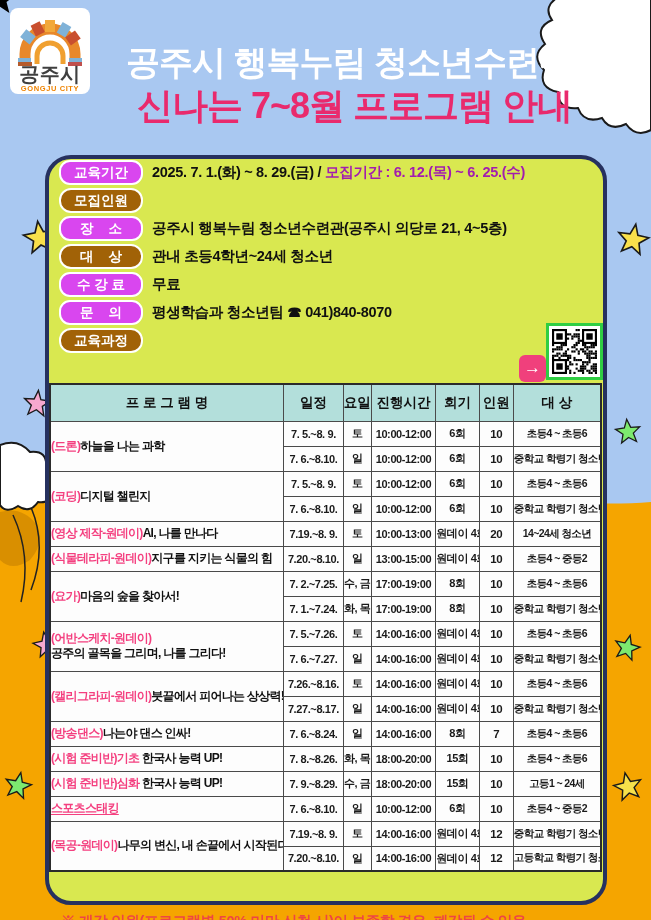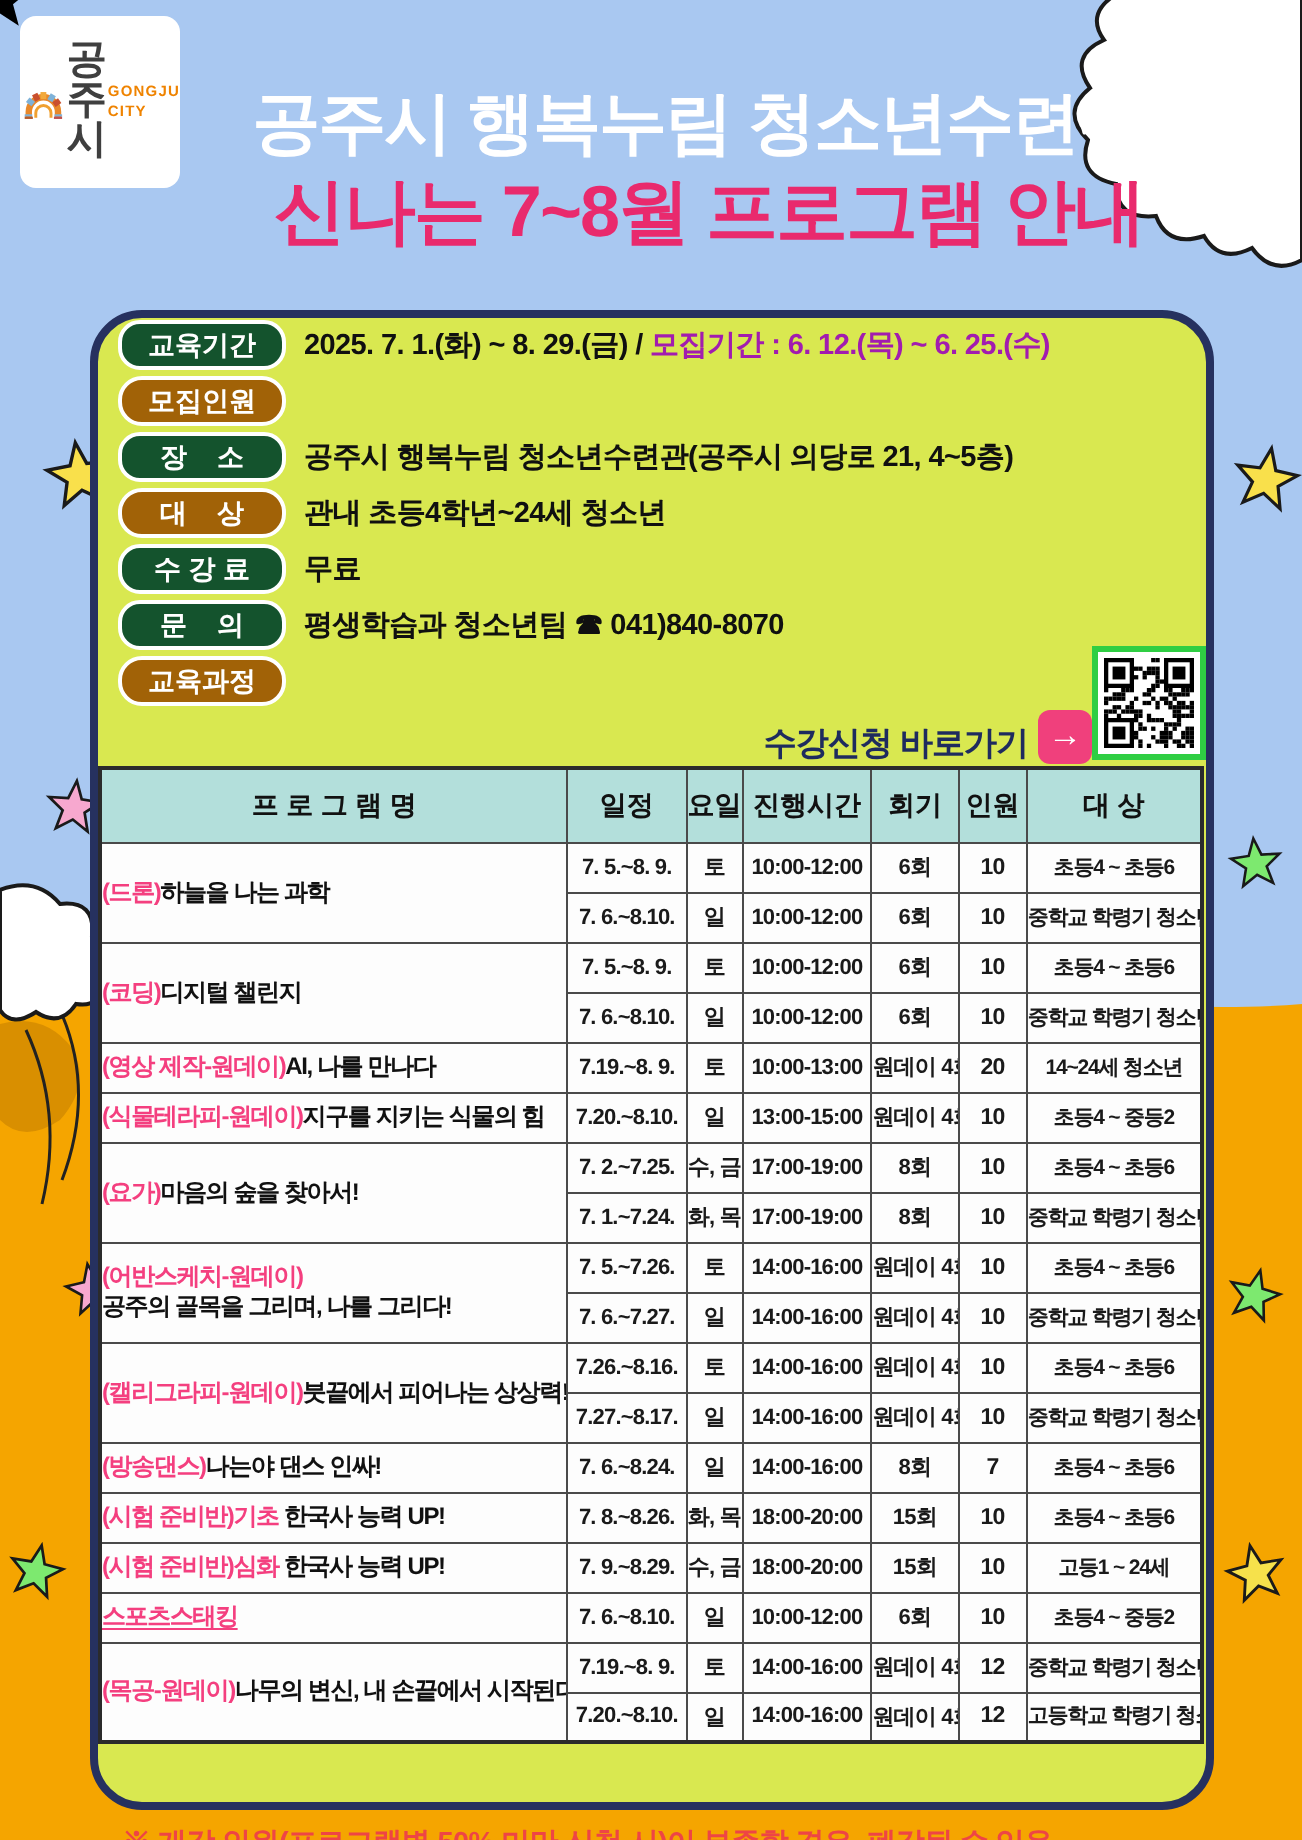--- a/index.html
+++ b/index.html
@@ -6,41 +6,41 @@
   .page{
     position:relative;width:651px;height:920px;overflow:hidden;
     background:#a9c8f1;
     font-family:"Liberation Sans", sans-serif;
   }
   .bg-svg{position:absolute;left:0;top:0;z-index:0;}
   
   .logo-card{
     position:absolute;left:10px;top:8px;width:80px;height:86px;
     background:#ffffff;border-radius:8px;z-index:3;
-    display:flex;flex-direction:row;align-items:center;
+    display:flex;flex-direction:column;align-items:center;
   }
   .logo-kr{font-size:20px;font-weight:800;color:#3f3f3f;line-height:20px;margin-top:-2px;letter-spacing:0.5px;}
   .logo-en{font-size:7.5px;font-weight:700;color:#ef8300;letter-spacing:0.6px;line-height:10px;}
   
   .title-wrap{position:absolute;left:72px;top:42px;width:500px;text-align:right;z-index:3;}
   .title1{font-size:34px;font-weight:800;color:#ffffff;letter-spacing:-1px;line-height:40px;white-space:nowrap;}
   .title2{font-size:36px;font-weight:800;color:#e92a6d;letter-spacing:-1px;line-height:42px;white-space:nowrap;margin-top:3px;}
   
   .info-box{
     position:absolute;left:45px;top:155px;width:554px;height:742px;
     background:#d9e850;border:4px solid #26315f;border-radius:26px;z-index:2;
   }
   .info-rows{position:absolute;left:10px;top:2px;width:540px;}
   .info-row{height:22px;margin-bottom:6px;display:flex;align-items:center;white-space:nowrap;}
   .pill{
     width:80px;height:21px;border-radius:12px;border:2px solid #ffffff;
     color:#fff;font-size:13.5px;font-weight:800;text-align:center;line-height:21px;
     white-space:pre;flex:0 0 auto;
   }
-  .pill-maroon{background:#14532d;border-radius:11px;}
+  .pill-maroon{background:#d946ef;border-radius:11px;}
   .pill-purple{background:#a16207;}
   .info-text{margin-left:9px;font-size:14.5px;font-weight:700;color:#101010;letter-spacing:-0.3px;}
   .seg-red{color:#a21caf;}
   .seg-red-u{color:#ef2446;text-decoration:underline;text-underline-offset:2px;}
   
   .signup-label{position:absolute;left:280px;top:202px;width:185px;text-align:right;
     font-size:16.5px;font-weight:800;color:#1e2b5e;letter-spacing:-0.5px;white-space:nowrap;}
   .arrow-btn{position:absolute;left:470px;top:196px;width:27px;height:27px;border-radius:6px;
     background:#f0407c;color:#fff;font-size:17px;font-weight:800;text-align:center;line-height:26px;}
   .qr-box{position:absolute;left:497px;top:164px;width:51px;height:51px;background:#fff;
@@ -145,21 +145,20 @@
         <div class="info-row">
           <span class="pill pill-maroon">문    의</span>
           <span class="info-text"><span>평생학습과 청소년팀 ☎ 041)840-8070</span></span>
         </div>
         <div class="info-row">
           <span class="pill pill-purple">교육과정</span>
           <span class="info-text"></span>
         </div>
       </div>
 
-    <div class="signup-label">수강신청 바로가기</div>
     <div class="arrow-btn">→</div>
     <div class="qr-box">
       <svg width="45" height="45" viewBox="0 0 21 21" style="margin:3px">
           <rect x="11" y="0" width="1" height="1" fill="#000"></rect>
           <rect x="12" y="0" width="1" height="1" fill="#000"></rect>
           <rect x="7" y="2" width="1" height="1" fill="#000"></rect>
           <rect x="8" y="2" width="1" height="1" fill="#000"></rect>
           <rect x="10" y="2" width="1" height="1" fill="#000"></rect>
           <rect x="11" y="2" width="1" height="1" fill="#000"></rect>
           <rect x="12" y="2" width="1" height="1" fill="#000"></rect>

